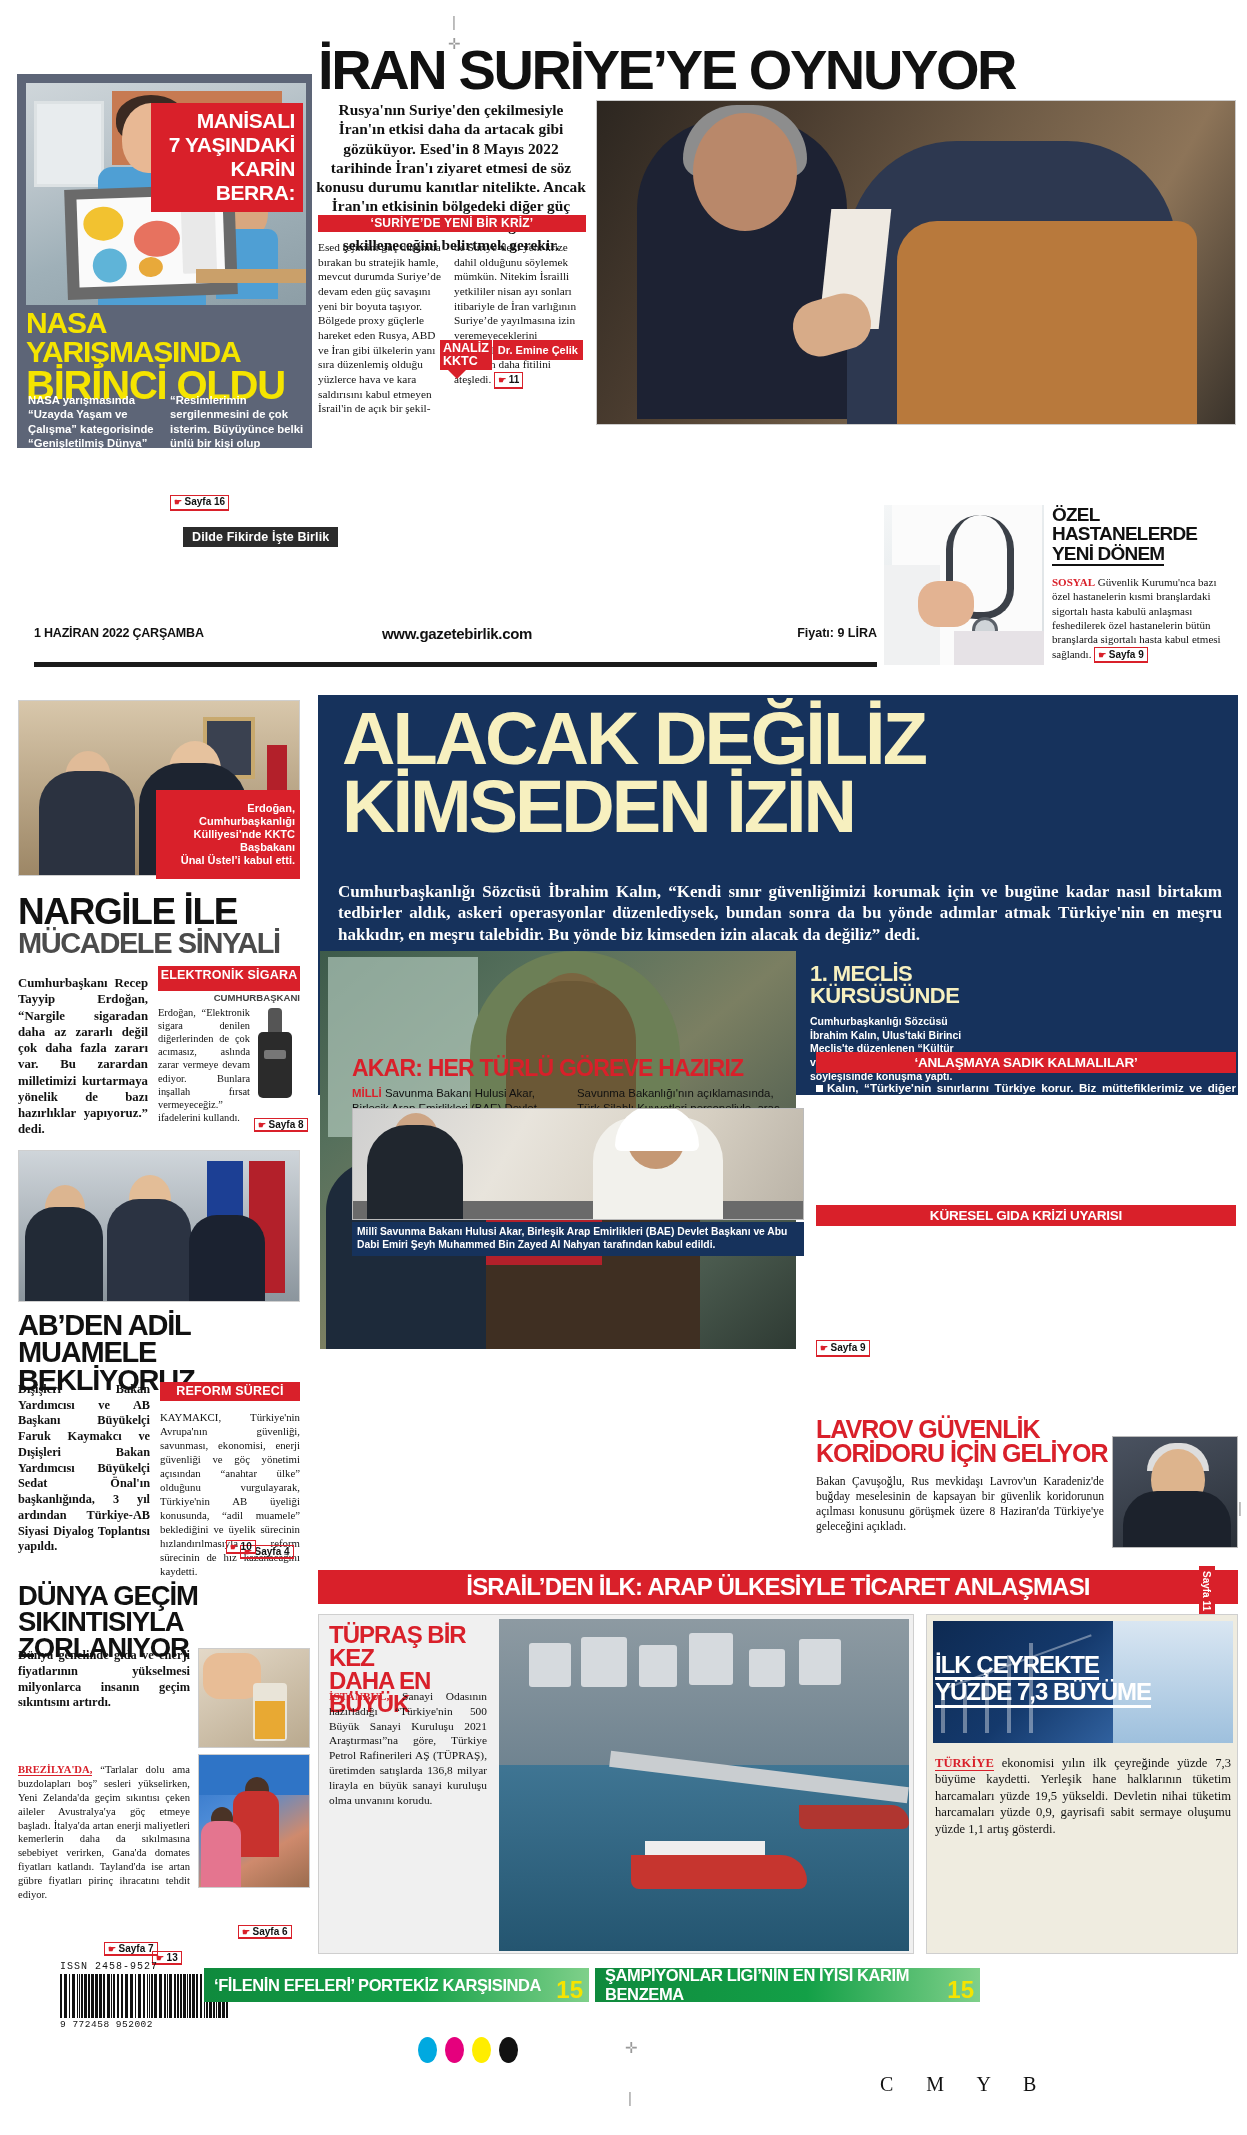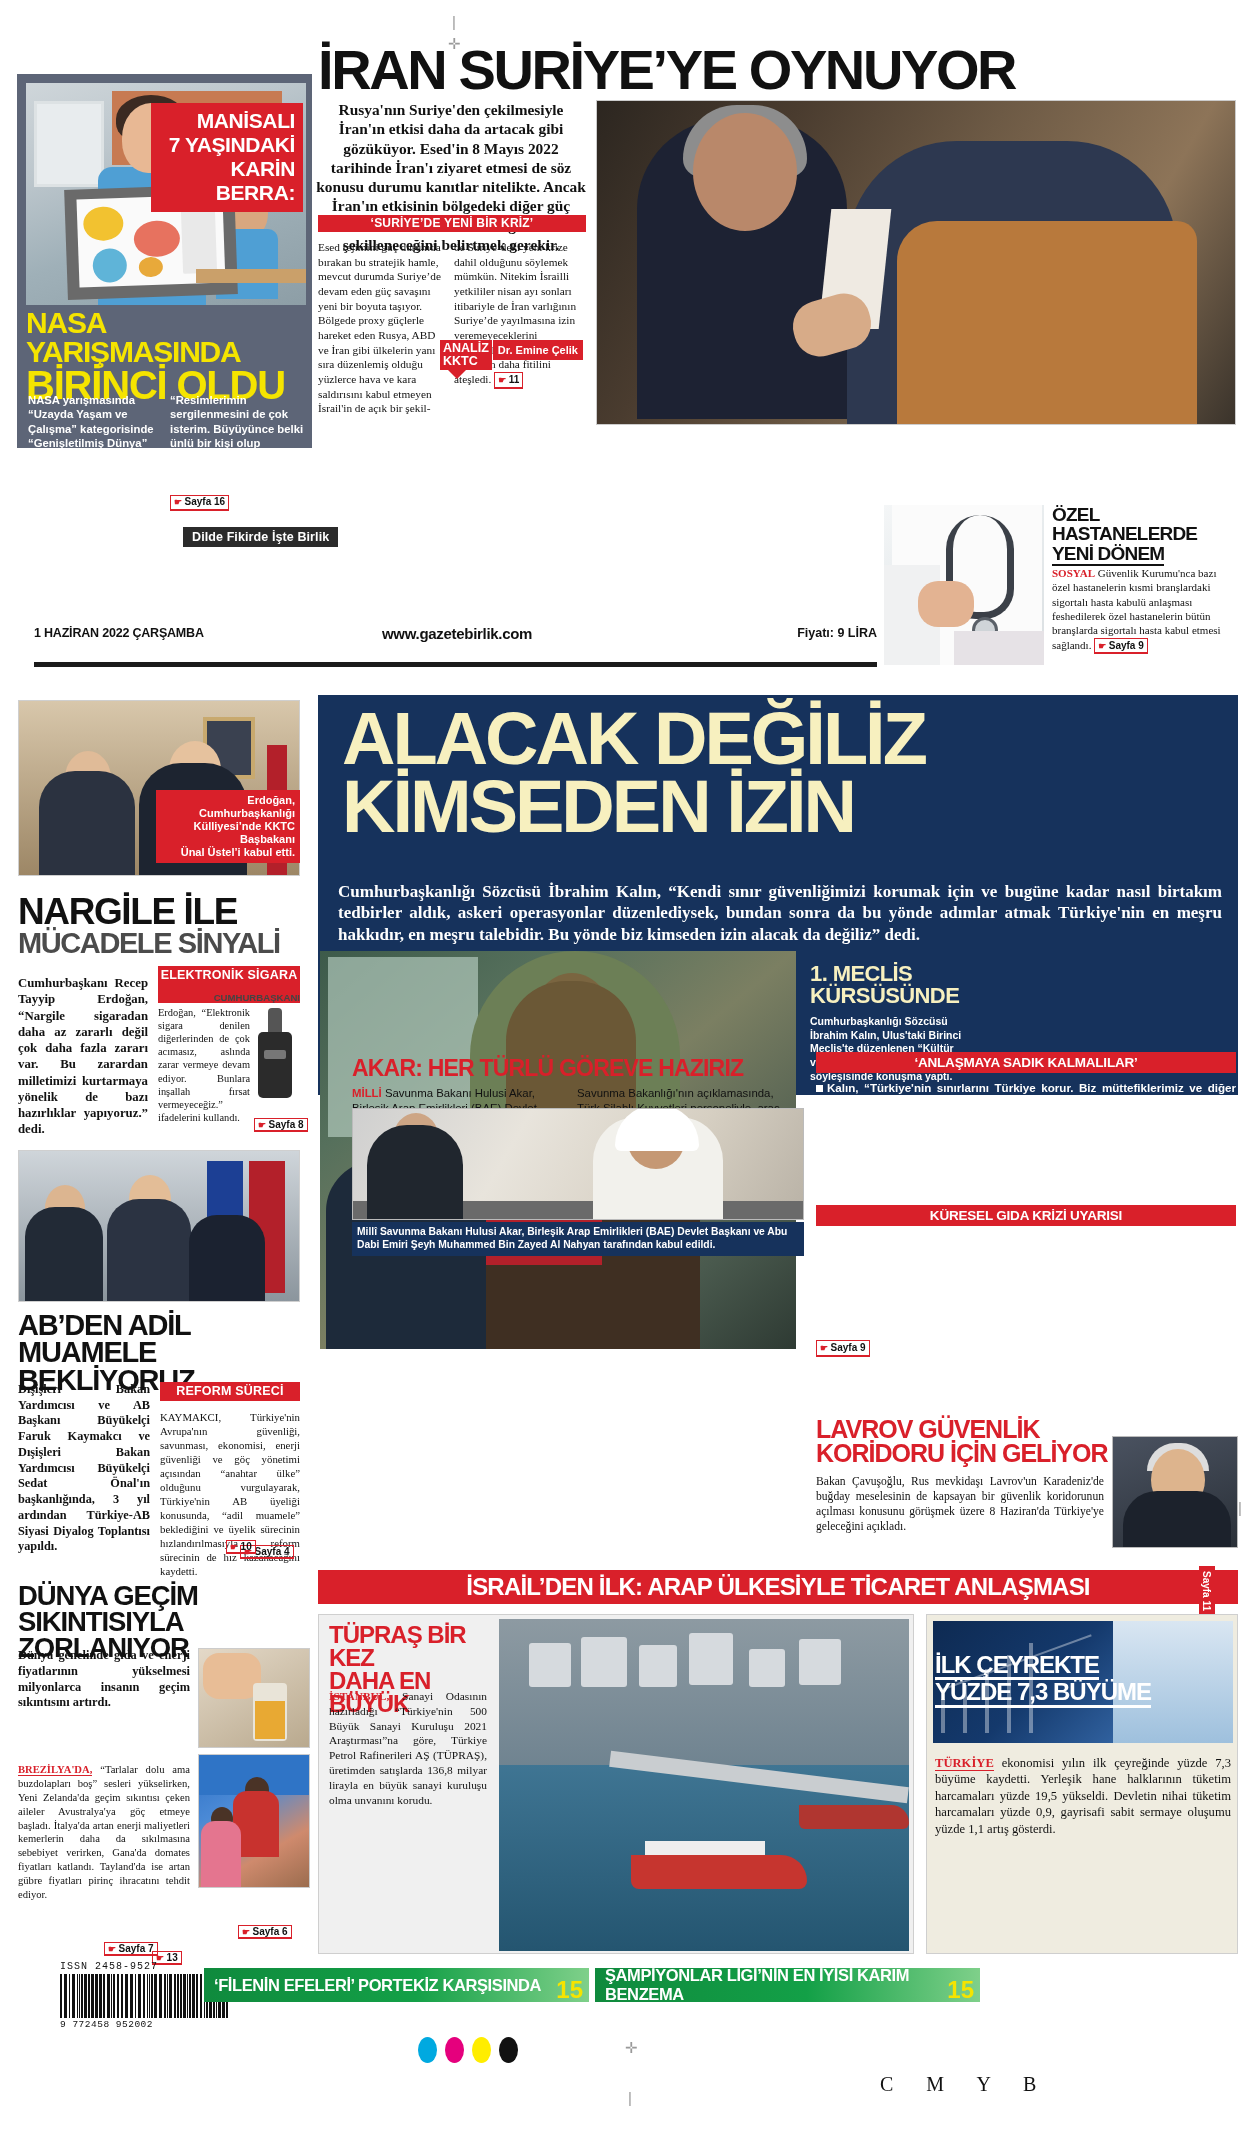--- a/index.html
+++ b/index.html
@@ -146,21 +146,21 @@
   #hosp-photo .coat{position:absolute;left:8px;top:0;width:150px;height:160px;background:#fbfbfb;}
   #hosp-photo .sc{position:absolute;left:62px;top:10px;width:68px;height:104px;border:7px solid #3b4048;border-radius:34px 34px 30px 30px;border-top:none;}
   #hosp-photo .sd{position:absolute;left:88px;top:112px;width:26px;height:26px;border-radius:50%;background:#cfd4d8;border:3px solid #5a6068;}
   #hosp-photo .arm{position:absolute;left:0;top:60px;width:56px;height:100px;background:#f0f1f2;}
   #hosp-photo .hand{position:absolute;left:34px;top:76px;width:56px;height:46px;border-radius:20px;background:#e3b392;}
   #hosp-photo .pant{position:absolute;left:70px;top:126px;width:90px;height:34px;background:#e6e2e6;}
 
   #hosp-box{ position:absolute; left:1052px; top:0px; width:178px; }
   #hosp-box h3{ font-size:19px; font-weight:bold; line-height:1.02; letter-spacing:-.8px;}
   #hosp-box h3 .u{ border-bottom:2px solid #111; display:inline-block; padding-bottom:1px;}
-  #hosp-box p{ font-size:11px; line-height:1.3; margin-top:0; font-family:"Liberation Serif", serif;}
+  #hosp-box p{ font-size:11px; line-height:1.3; margin-top:9px; font-family:"Liberation Serif", serif;}
   #hosp-box .kick{ color:#d9202a; font-weight:bold; }
 
   
   #main-block{
     position:absolute; left:318px; top:695px; width:920px; height:400px;
     background:#16325c;
   }
   #main-head{
     position:absolute; left:24px; top:10px; width:880px;
     color:#f7f0bf; font-weight:bold; font-size:74px; line-height:.92;
@@ -234,35 +234,35 @@
   #erdogan-photo .pic{position:absolute;left:184px;top:16px;width:52px;height:62px;background:#3a4150;border:4px solid #c8a96e;}
   #erdogan-photo .flag{position:absolute;left:248px;top:44px;width:20px;height:130px;background:#b3202a;}
   #erdogan-photo .m1{position:absolute;left:20px;top:70px;width:96px;height:106px;background:#2b3240;border-radius:36px 36px 0 0;}
   #erdogan-photo .m1h{position:absolute;left:46px;top:50px;width:46px;height:54px;border-radius:50%;background:#e0bb98;}
   #erdogan-photo .m2{position:absolute;left:120px;top:62px;width:108px;height:114px;background:#1d2430;border-radius:42px 42px 0 0;}
   #erdogan-photo .m2h{position:absolute;left:150px;top:40px;width:52px;height:58px;border-radius:50%;background:#e6c29e;}
 
   #erdogan-cap{
     position:absolute; left:156px; top:790px; width:144px;
     background:#d9202a; color:#fff; font-size:11px; font-weight:bold;
-    line-height:1.18; text-align:right; padding:4px 5px;
+    line-height:1.18; text-align:right; padding:12px 5px;
   }
   #nargile-head{
     position:absolute; left:18px; top:895px; width:285px;
     font-weight:bold; letter-spacing:-1.4px; line-height:.94;
   }
   #nargile-head .l1{ font-size:37px; }
   #nargile-head .l2{ font-size:29px; color:#4b4b4b; }
   #nargile-body{
     position:absolute; left:18px; top:975px; width:130px;
     font-size:12.8px; line-height:1.27; font-weight:bold;
     font-family:"Liberation Serif", serif; text-align:justify;
   }
   #elsig-bar{
-    position:absolute; left:158px; top:966px; width:142px; height:37px;
+    position:absolute; left:158px; top:966px; width:142px; height:25px;
     font-size:12.5px; line-height:19px;
   }
   #elsig-sub{
     position:absolute; left:158px; top:992px; width:142px;
     font-size:9.6px; font-weight:bold; text-align:right; color:#444;
   }
   #elsig-body{
     position:absolute; left:158px; top:1006px; width:92px;
     font-size:10.4px; line-height:1.26; font-family:"Liberation Serif", serif;
     text-align:justify;

